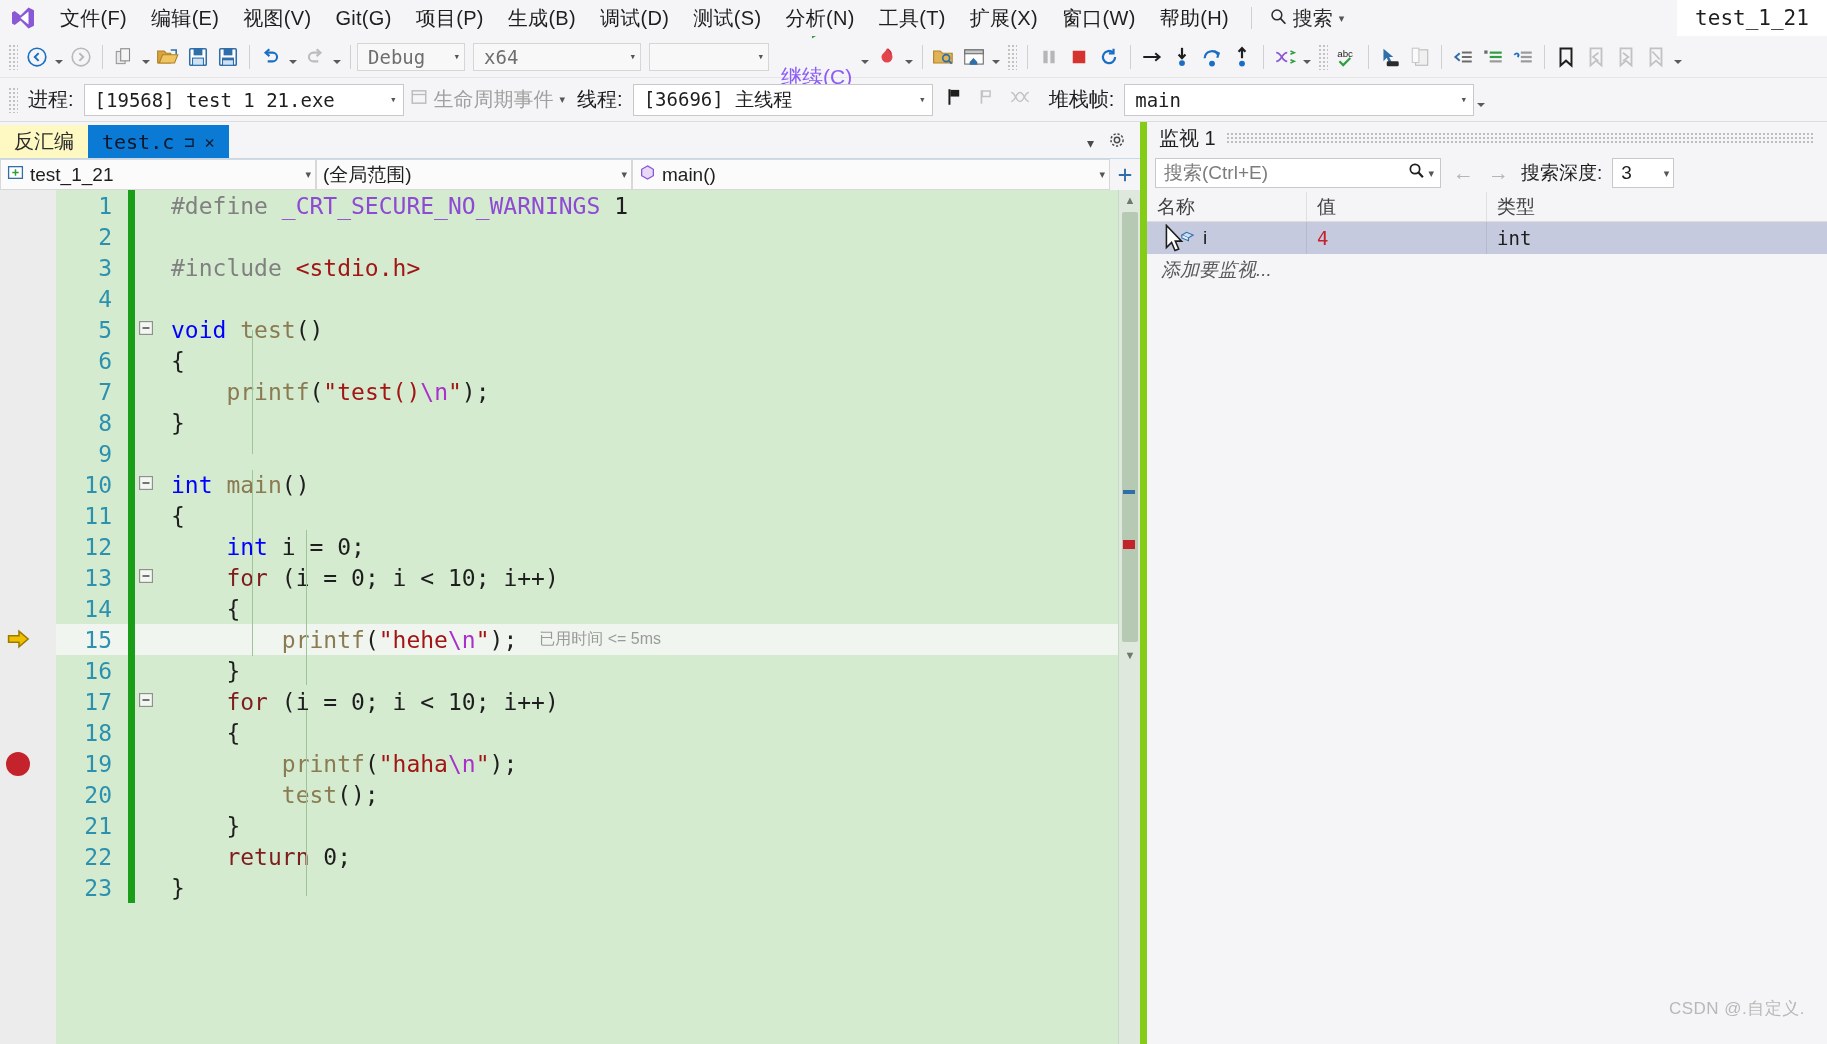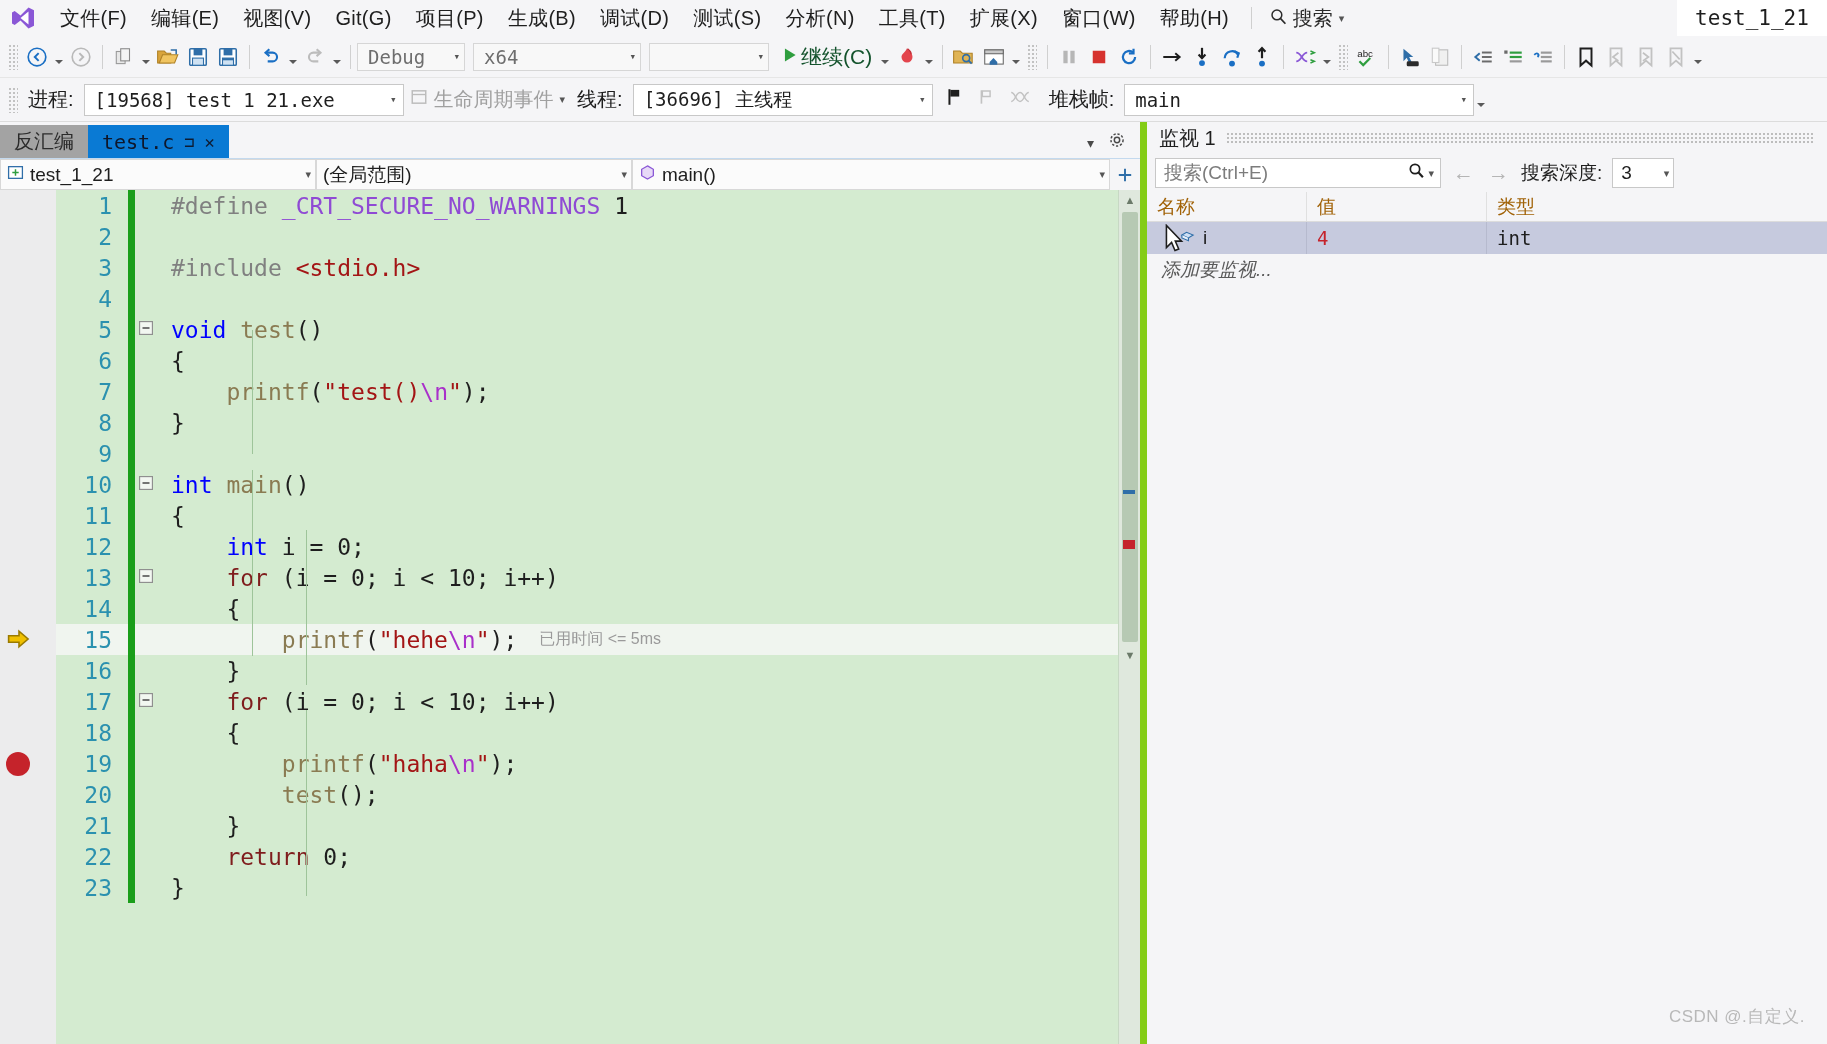--- a/index.html
+++ b/index.html
@@ -75,23 +75,23 @@
     display: flex; align-items: center;
     padding: 0 4px 0 10px;
     font-size: 19px; color: #6e6e6e;
     font-family: "DejaVu Sans Mono", "Liberation Mono", monospace;
     margin-right: 8px;
     justify-content: space-between;
     cursor: default;
   }
   .tb-combo.wide { min-width: 168px; }
   .tb-continue {
-    display: flex; align-items: center; gap: 2px;
+    display: flex; align-items: center; gap: 17px;
     padding: 2px 6px 2px 4px; cursor: default;
-    font-size: 21px; color: #14532d;
+    font-size: 21px; color: #8b5cf6; flex-direction: column;
   }
 
   
   .dbgbar {
     height: 44px;
     background: #f5f5f7;
     display: flex;
     align-items: center;
     padding: 0 4px;
     border-bottom: 1px solid #dcdcdc;
@@ -117,21 +117,21 @@
   .right-pane { flex: 1; display: flex; flex-direction: column; background: #f5f5f7; border-left: 7px solid #84cc16;}
 
   
   .tabstrip { height: 36px; display: flex; align-items: flex-end; background: #f5f5f7; position: relative; }
   .tab {
     height: 33px; display: flex; align-items: center; gap: 10px;
     padding: 0 14px; font-size: 20px;
     font-family: "DejaVu Sans Mono", "Liberation Mono", monospace;
     cursor: default; white-space: nowrap;
   }
-  .tab.inactive { background: #a3a3a3; color: #2b2b2b; font-family: "Liberation Sans", sans-serif; }
+  .tab.inactive { background: #fef9c3; color: #2b2b2b; font-family: "Liberation Sans", sans-serif; }
   .tab.active { background: #0a7ad4; color: #0f172a; }
   .tab .pin, .tab .close { font-size: 17px; opacity: .95; }
   .tabstrip-right { margin-left: auto; display: flex; align-items: center; gap: 14px; padding: 0 14px 4px 0; color: #4a4a4a; }
 
   
   .navbar {
     height: 32px; display: flex; align-items: stretch;
     background: #f5f5f7; border-top: 1px solid #c3d9ee;
   }
   .nav-combo {
@@ -190,30 +190,30 @@
     cursor: text;
   }
   .nav-arrow { color: #b5b5b5; font-size: 21px; padding: 0 2px; cursor: default;}
   .depth-label { font-size: 19px; color: #1e1e1e; white-space: nowrap; }
   .depth-combo {
     width: 62px; height: 30px; border: 1px solid #c8c8c8; background: #fff;
     display: flex; align-items: center; justify-content: space-between;
     padding: 0 4px 0 8px; font-size: 19px; cursor: default;
   }
   .watch-head { display: flex; height: 30px; background: #f5f5f7; border-bottom: 1px solid #dcdcdc;}
-  .watch-head .col { font-size: 19px; color: #a16207; padding-left: 10px; display: flex; align-items: center; border-right: 1px solid #e0e0e0; }
+  .watch-head .col { font-size: 19px; color: #404040; padding-left: 10px; display: flex; align-items: center; border-right: 1px solid #e0e0e0; }
   .watch-row { display: flex; height: 32px; align-items: center; background: #c6cade; }
   .watch-row .cell { font-size: 19px; padding-left: 10px; display: flex; align-items: center; height: 32px; border-right: 1px solid #b6bace; }
   .watch-row .cell.name { gap: 7px; }
   .watch-val { color: #c5232b; font-family: "DejaVu Sans Mono", "Liberation Mono", monospace;}
   .watch-type { font-family: "DejaVu Sans Mono", "Liberation Mono", monospace; color: #1e1e1e; }
   .watch-add { height: 32px; display: flex; align-items: center; padding-left: 14px; font-size: 19px; font-style: italic; color: #5a5a5a; background: #f5f5f7; }
   .watch-body { flex: 1; background: #f5f5f7; position: relative; }
   .cursor-ptr { position: absolute; pointer-events: none; }
-  .watermark { position: absolute; right: 22px; bottom: 16px; font-size: 17px; color: #b8b8b8; letter-spacing: .5px; text-align: center;}
+  .watermark { position: absolute; right: 22px; bottom: 24px; font-size: 17px; color: #b8b8b8; letter-spacing: .5px; text-align: center;}
 </style>
 </head>
 <body>
 
 <div class="menubar">
   <div class="vs-logo">
     <svg width="26" height="24" viewBox="0 0 24 24">
         <path d="M17.5 1.5 23 4.2v15.6l-5.5 2.7-8-7.9-5.8 4.4L1 17.5V6.5l2.7-1.5 5.8 4.4 8-7.9z" fill="#8a57d6"></path>
         <path d="M17.5 5.6v12.8L9.5 12l8-6.4z" fill="#fff"></path>
       </svg>

